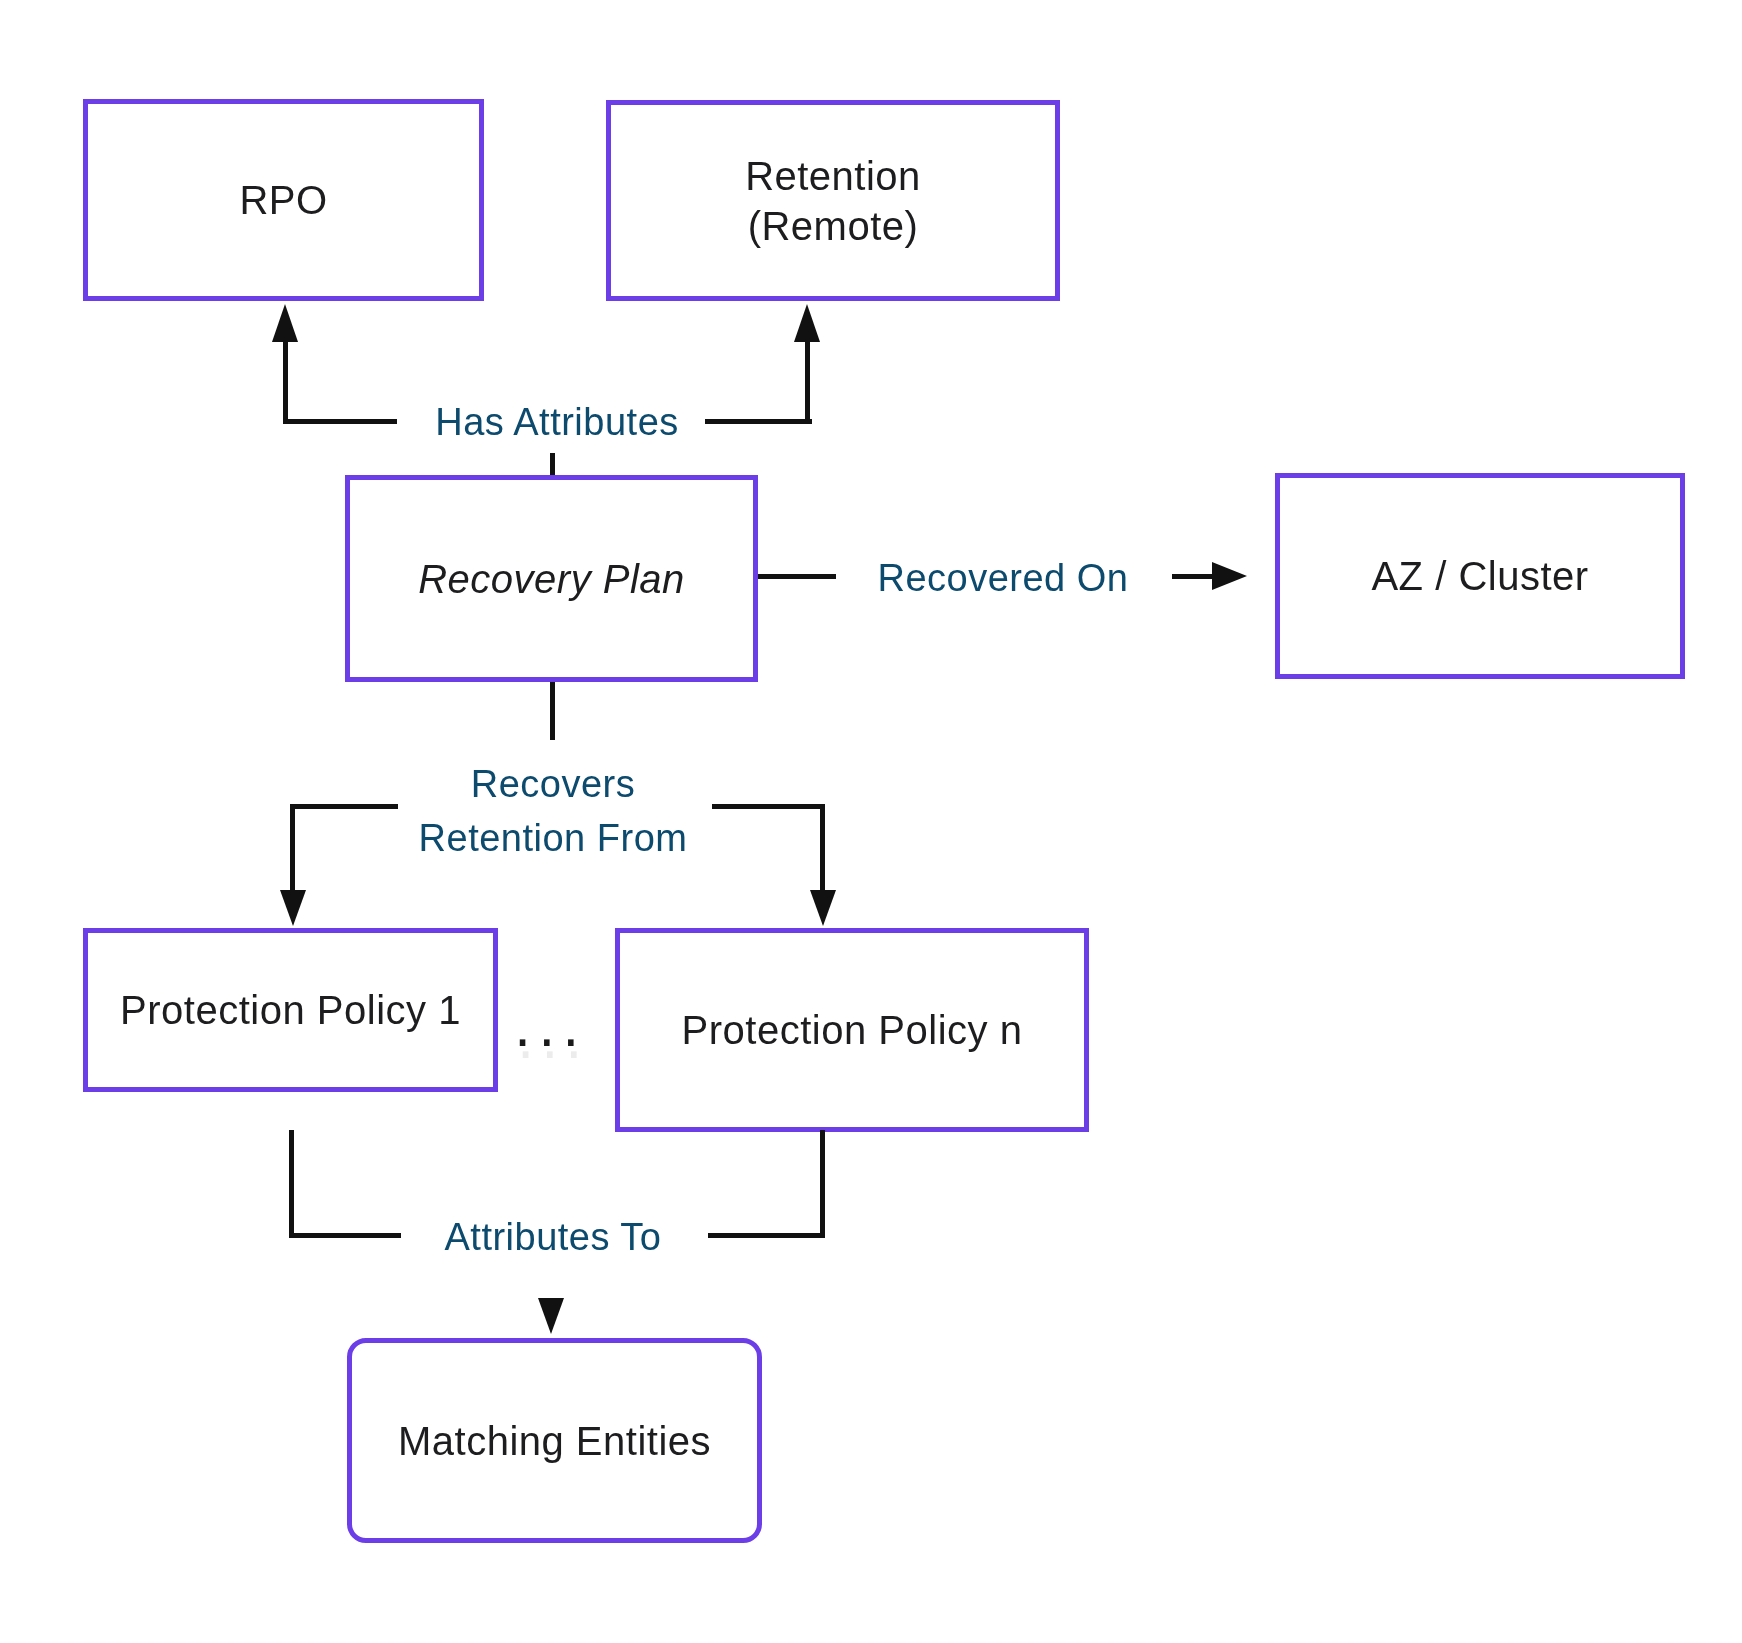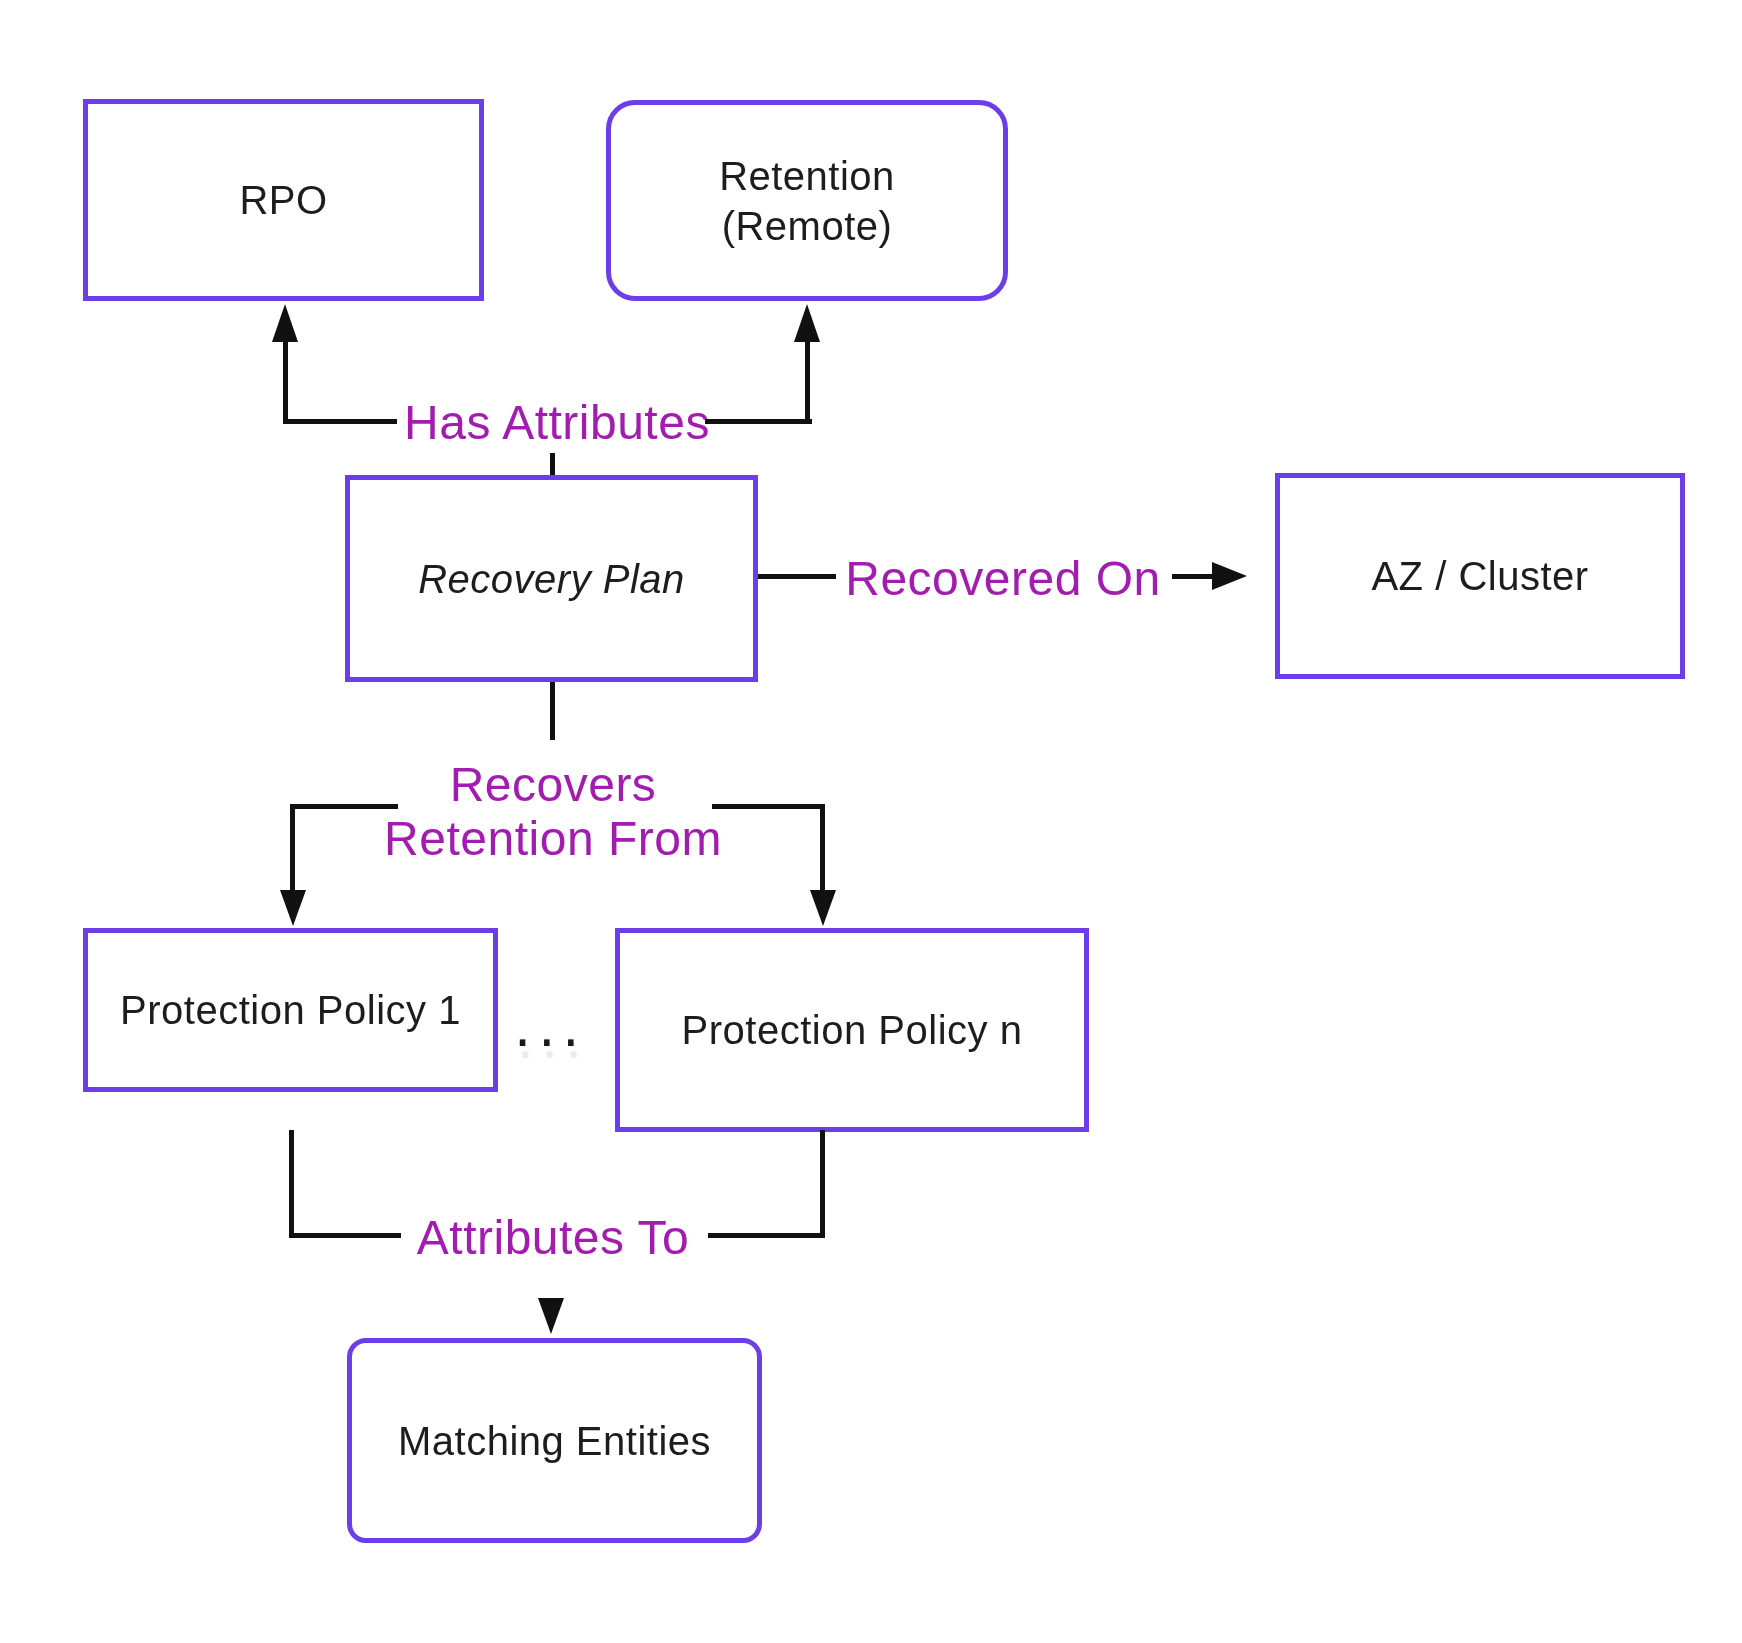--- a/index.html
+++ b/index.html
@@ -58,22 +58,22 @@
   .arrow.right {
     border-top: 14px solid transparent;
     border-bottom: 14px solid transparent;
     border-left: 35px solid #111111;
   }
   
   .elabel {
     position: absolute;
     transform: translate(-50%, -50%);
     white-space: nowrap;
-    color: #a21caf;
-    font-size: 48px;
+    color: #0c4a6e;
+    font-size: 38px;
     letter-spacing: 0.5px;
     background: #ffffff;
     padding: 0 6px;
   }
   
   .dots {
     position: absolute;
     left: 514px;
     top: 996px;
     font-size: 54px;
@@ -85,21 +85,21 @@
 </style>
 </head>
 <body>
 
 <div class="canvas">
 
   <div class="node" style="left:83px; top:99px; width:401px; height:202px;">
     <span>RPO</span>
   </div>
 
-  <div class="node" style="left:606px; top:100px; width:402px; height:201px;border-radius:29px;">
+  <div class="node" style="left:606px; top:100px; width:454px; height:201px;">
     <span>Retention</span>
     <span>(Remote)</span>
   </div>
 
   <div class="node" style="left:345px; top:475px; width:413px; height:207px;font-style:italic;">
     <span>Recovery Plan</span>
   </div>
 
   <div class="node" style="left:1247px; top:473px; width:410px; height:206px;margin-left:28px;">
     <span>AZ / Cluster</span>

